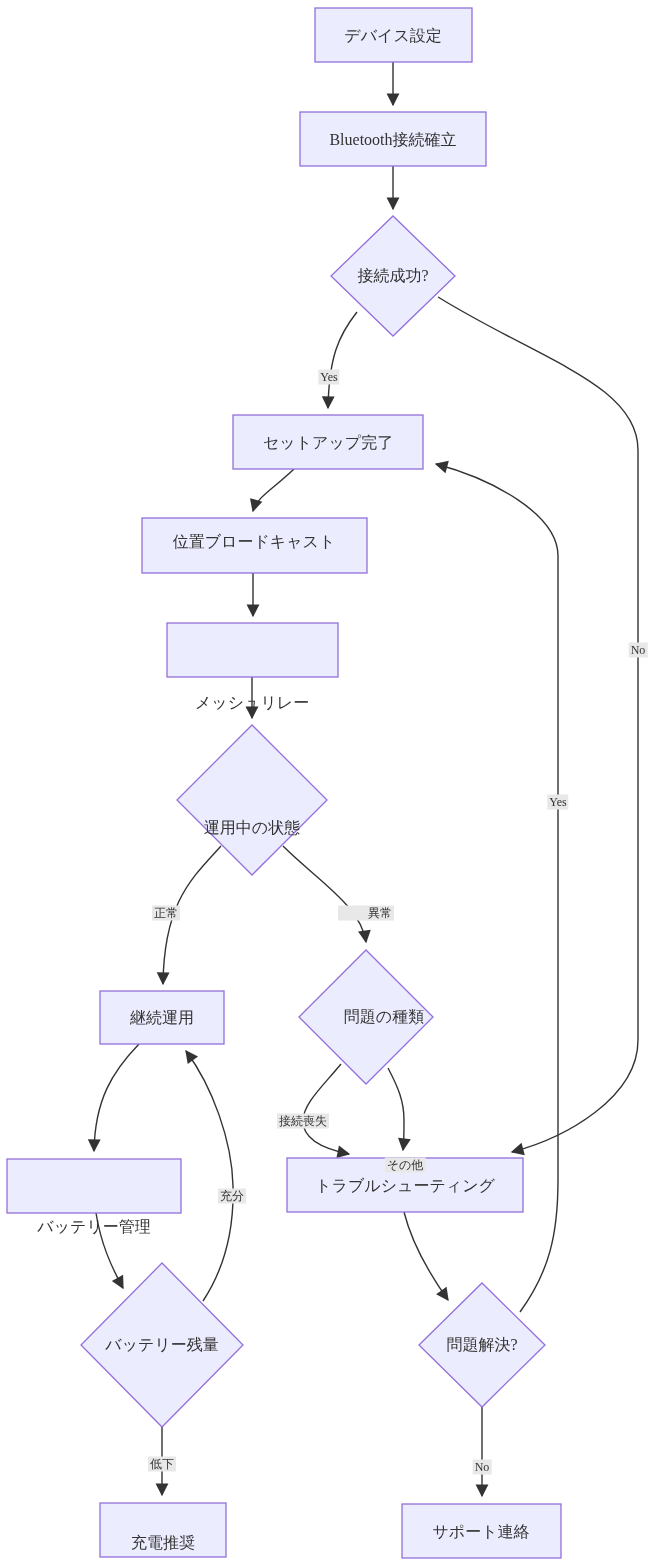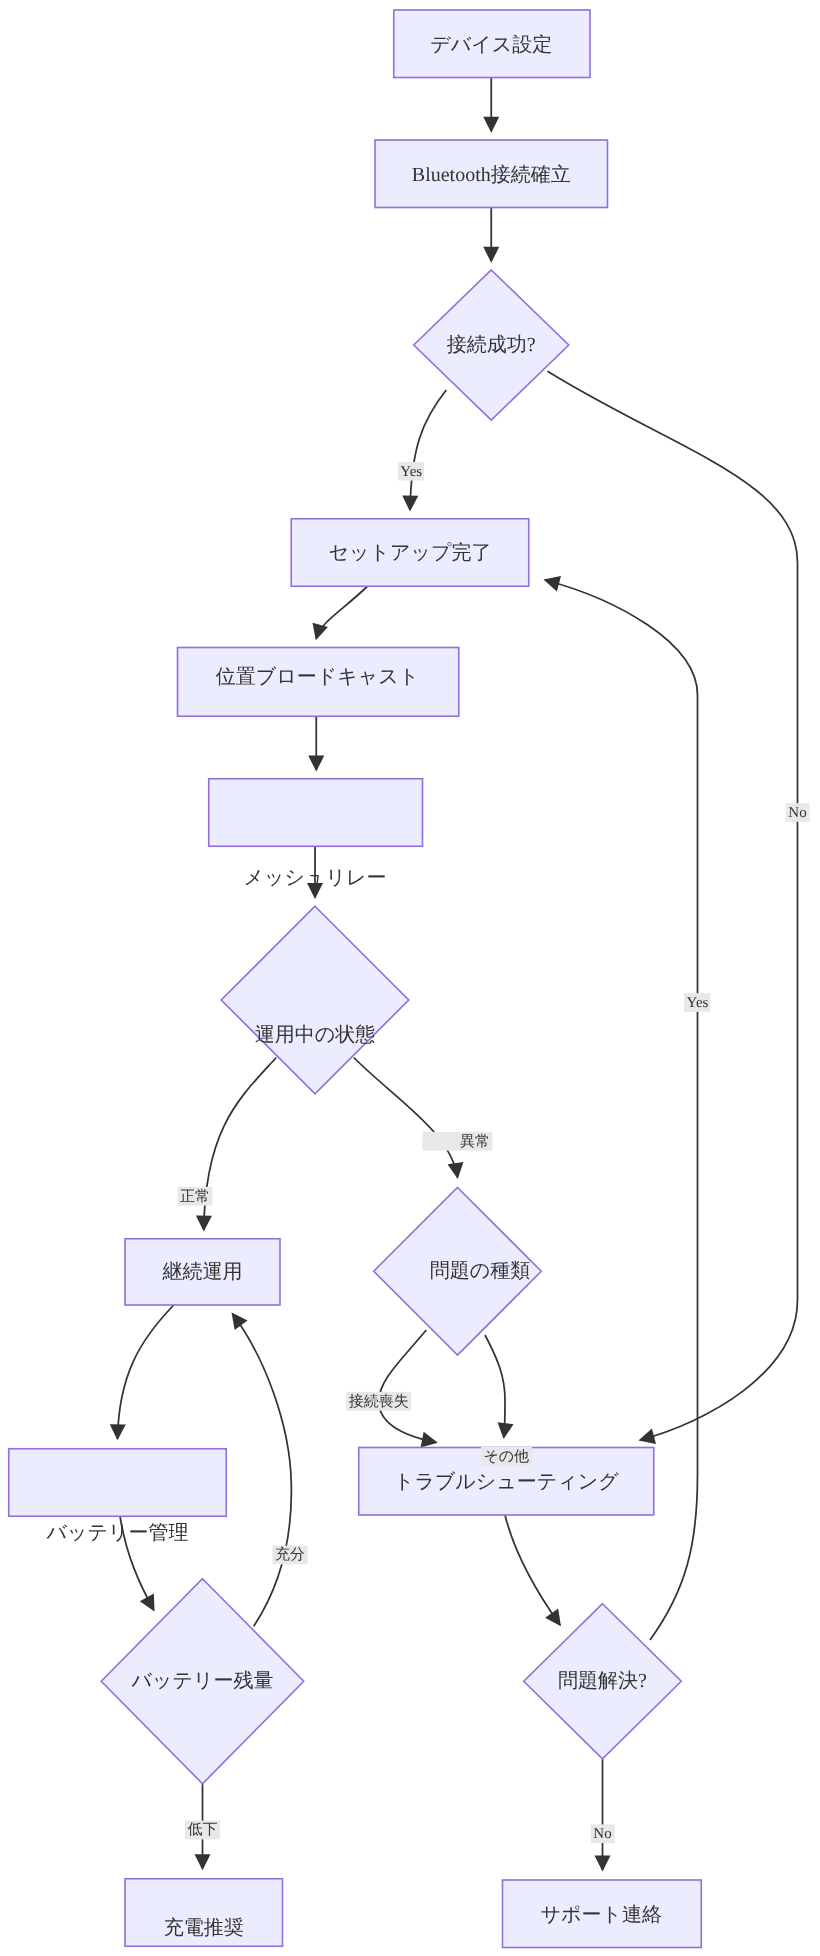--- a/index.html
+++ b/index.html
@@ -88,22 +88,22 @@
   <div class="node-label" style="left:366px; top:1017px;padding-left:36px;">問題の種類</div>
   <div class="node-label" style="left:94px; top:1187px;margin-top:40px;">バッテリー管理</div>
   <div class="node-label" style="left:405px; top:1186px;">トラブルシューティング</div>
   <div class="node-label" style="left:162px; top:1345px;">バッテリー残量</div>
   <div class="node-label" style="left:163px; top:1531px;margin-top:12px;">充電推奨</div>
   <div class="node-label" style="left:482px; top:1345px;">問題解決?</div>
   <div class="node-label" style="left:481px; top:1532px;">サポート連絡</div>
 
   <div class="edge-label" style="left:329px; top:377px;">Yes</div>
   <div class="edge-label" style="left:638px; top:650px;">No</div>
-  <div class="edge-label" style="left:156px; top:913px;margin-top:44px;">正常</div>
+  <div class="edge-label" style="left:166px; top:913px;">正常</div>
   <div class="edge-label" style="left:366px; top:913px;padding-left:30px;">異常</div>
-  <div class="edge-label" style="left:232px; top:1244px;">充分</div>
+  <div class="edge-label" style="left:232px; top:1196px;">充分</div>
   <div class="edge-label" style="left:303px; top:1121px;">接続喪失</div>
   <div class="edge-label" style="left:405px; top:1165px;">その他</div>
   <div class="edge-label" style="left:162px; top:1464px;">低下</div>
   <div class="edge-label" style="left:482px; top:1467px;">No</div>
   <div class="edge-label" style="left:558px; top:802px;">Yes</div>
 
 </div>
 
 </body></html>

